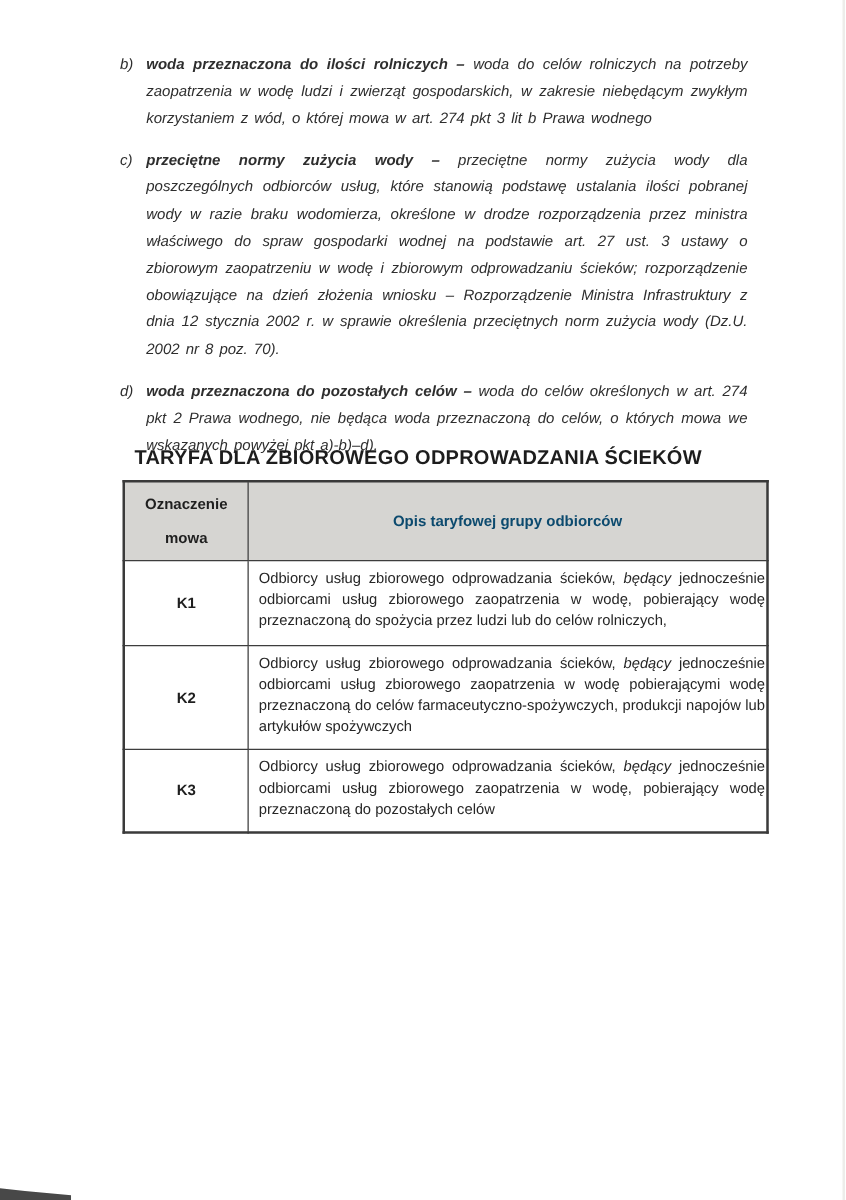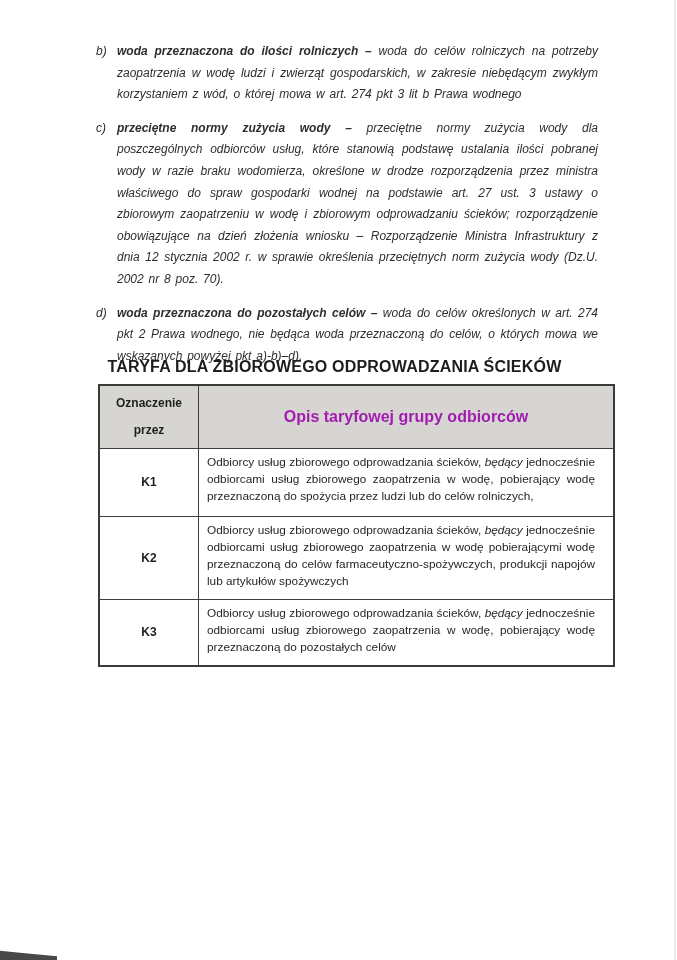--- a/index.html
+++ b/index.html
@@ -53,34 +53,34 @@
   }
   table.tariff td{
     border:1.5px solid #3d3d3d;
   }
   table.tariff{border:2px solid #3a3a3a;}
   td.hdr{
     background:#d6d5d2;
     font-weight:bold;
     text-align:center;
     vertical-align:middle;
-    font-size:16px;
-    color:#a21caf;
+    font-size:12px;
+    color:#0c4a6e;
   }
   td.hdr .hdr-line{display:block;line-height:27px;}
   td.code{
     width:96px;
     text-align:center;
     vertical-align:middle;
     font-weight:bold;
     font-size:12px;
     color:#1f1f1f;
   }
   td.desc{
-    padding:5px 18px 5px 8px;
+    padding:5px 1px 5px 8px;
     vertical-align:top;
     text-align:justify;
     line-height:17.3px;
     color:#262626;
   }
   td.desc .em{font-style:italic;}
   tr.row-header{height:63px;}
   tr.row-k1{height:68px;}
   tr.row-k2{height:83px;}
   tr.row-k3{height:67px;}
@@ -122,21 +122,21 @@
 
   </div>
 
   <div class="section-heading">TARYFA DLA ZBIOROWEGO ODPROWADZANIA ŚCIEKÓW</div>
 
   <table class="tariff">
     <tbody>
       <tr class="row-header">
         <td class="hdr code">
           <span class="hdr-line">Oznaczenie</span>
-          <span class="hdr-line">przez</span>
+          <span class="hdr-line">mowa</span>
         </td>
         <td class="hdr">Opis taryfowej grupy odbiorców</td>
       </tr>
 
       <tr class="row-k1">
         <td class="code">K1</td>
         <td class="desc"><span>Odbiorcy usług zbiorowego odprowadzania ścieków, </span><span class="em">będący</span><span> jednocześnie odbiorcami usług zbiorowego zaopatrzenia w wodę, pobierający wodę przeznaczoną do spożycia przez ludzi lub do celów rolniczych,</span></td>
       </tr>
 
       <tr class="row-k2">

